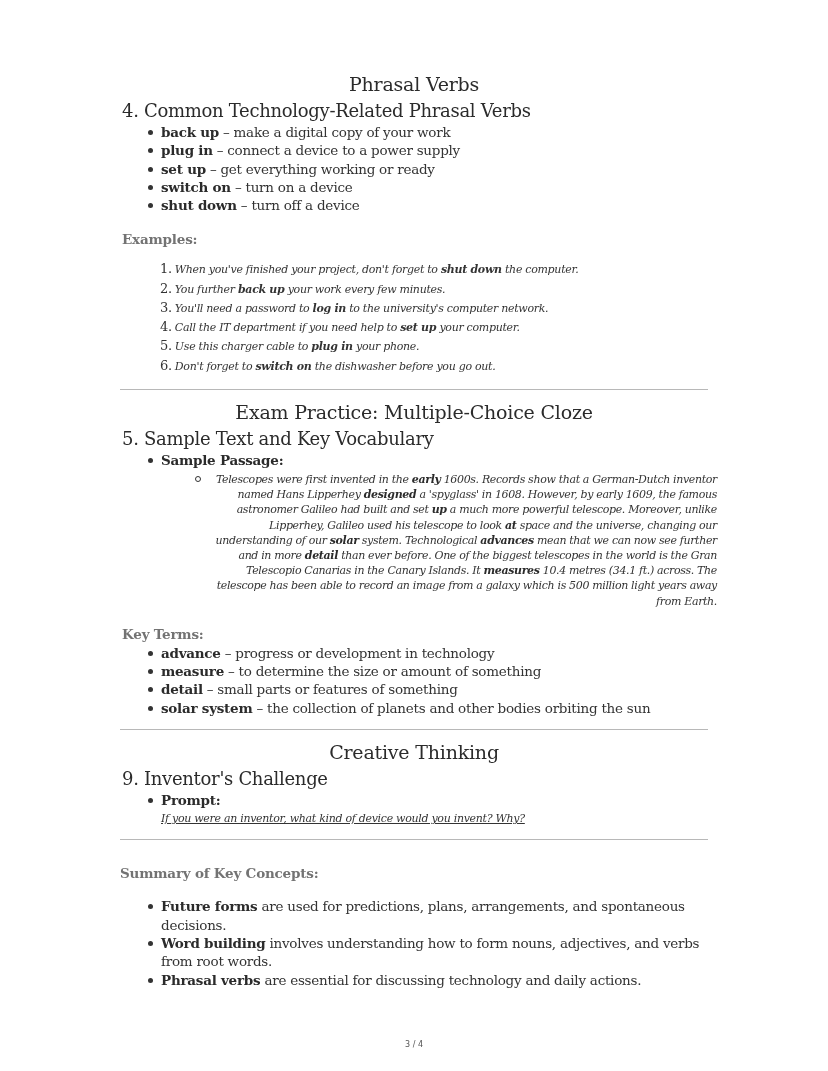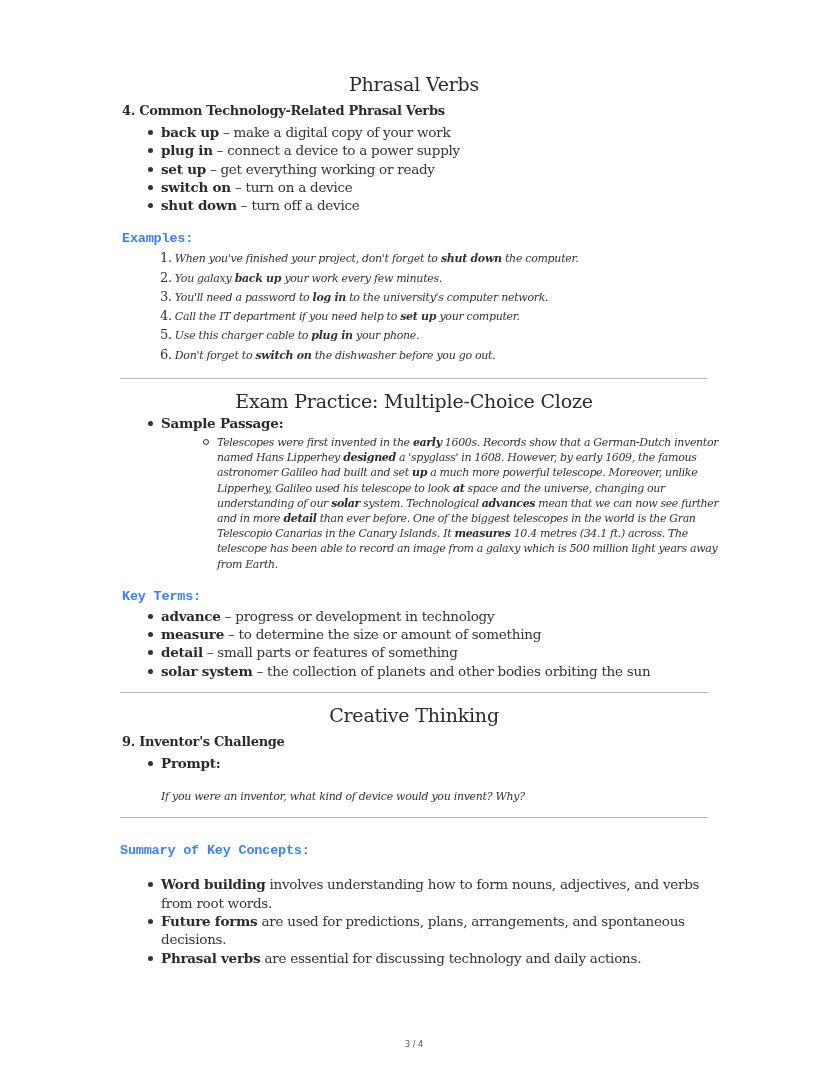--- a/index.html
+++ b/index.html
@@ -24,35 +24,34 @@
     .h1 {
       text-align: center;
       font-size: 19px;
       font-weight: normal;
       color: #2b2b2b;
       margin: 0;
       line-height: 24px;
       letter-spacing: -0.2px;
     }
     .h2 {
-      font-size: 13px;
-      font-weight: bold;
+      font-size: 18px;
+      font-weight: normal;
       color: #2b2b2b;
       margin: 4px 0 0 2px;
       line-height: 22px;
       letter-spacing: -0.3px;
     }
     .h4 {
       font-size: 13.5px;
       font-weight: bold;
-      color: #3b82f6;
+      color: #737373;
       margin: 0 0 0 2px;
       line-height: 18px;
       letter-spacing: -0.2px;
-      font-family: Liberation Mono, monospace;
     }
     ul.bul {
       list-style: none;
       margin: 0;
       padding: 0 0 0 41px;
     }
     ul.bul > li {
       position: relative;
       font-size: 13.5px;
       line-height: 18.3px;
@@ -81,22 +80,23 @@
       position: relative;
     }
     ol.ex > li .num {
       font-style: normal;
       font-size: 13px;
       margin-right: 3px;
     }
     ol.ex > li .it { font-style: italic; }
     ul.circ {
       list-style: none;
-      margin: 16px;
+      margin: 8px;
       padding: 0 0 0 40px;
+      text-align: right;
     }
     ul.circ > li {
       position: relative;
       font-size: 11px;
       line-height: 15.2px;
       font-style: italic;
       letter-spacing: -0.35px;
       width: 508px;
     }
     ul.circ > li::before {
@@ -141,32 +141,33 @@
   <h2 class="h2">4. Common Technology-Related Phrasal Verbs</h2>
   <ul class="bul" style="margin-top:1px;">
     <li><b>back up</b><span> – make a digital copy of your work</span></li>
     <li><b>plug in</b><span> – connect a device to a power supply</span></li>
     <li><b>set up</b><span> – get everything working or ready</span></li>
     <li><b>switch on</b><span> – turn on a device</span></li>
     <li><b>shut down</b><span> – turn off a device</span></li>
   </ul>
 
   <div class="h4" style="margin-top:16px;">Examples:</div>
-  <ol class="ex" style="margin-top:1px;">
+  <ol class="ex" style="margin-top:12px;">
     <li><span class="num">1.</span><span class="it">When you've finished your project, don't forget to </span><b class="it">shut down</b><span class="it"> the computer.</span></li>
-    <li><span class="num">2.</span><span class="it">You galaxy </span><b class="it">back up</b><span class="it"> your work every few minutes.</span></li>
+    <li><span class="num">2.</span><span class="it">You further </span><b class="it">back up</b><span class="it"> your work every few minutes.</span></li>
     <li><span class="num">3.</span><span class="it">You'll need a password to </span><b class="it">log in</b><span class="it"> to the university's computer network.</span></li>
     <li><span class="num">4.</span><span class="it">Call the IT department if you need help to </span><b class="it">set up</b><span class="it"> your computer.</span></li>
     <li><span class="num">5.</span><span class="it">Use this charger cable to </span><b class="it">plug in</b><span class="it"> your phone.</span></li>
     <li><span class="num">6.</span><span class="it">Don't forget to </span><b class="it">switch on</b><span class="it"> the dishwasher before you go out.</span></li>
   </ol>
 
   <div class="rule" style="margin-top:13px;"></div>
 
   <h1 class="h1" style="margin-top:10px;">Exam Practice: Multiple-Choice Cloze</h1>
+  <h2 class="h2">5. Sample Text and Key Vocabulary</h2>
   <ul class="bul" style="margin-top:1px;">
     <li>
       <b>Sample Passage:</b>
       <ul class="circ" style="margin-top:3px;">
         <li><span>Telescopes were first invented in the </span><b>early</b><span> 1600s. Records show that a German-Dutch inventor named Hans Lipperhey </span><b>designed</b><span> a 'spyglass' in 1608. However, by early 1609, the famous astronomer Galileo had built and set </span><b>up</b><span> a much more powerful telescope. Moreover, unlike Lipperhey, Galileo used his telescope to look </span><b>at</b><span> space and the universe, changing our understanding of our </span><b>solar</b><span> system. Technological </span><b>advances</b><span> mean that we can now see further and in more </span><b>detail</b><span> than ever before. One of the biggest telescopes in the world is the Gran Telescopio Canarias in the Canary Islands. It </span><b>measures</b><span> 10.4 metres (34.1 ft.) across. The telescope has been able to record an image from a galaxy which is 500 million light years away from Earth.</span></li>
       </ul>
     </li>
   </ul>
 
   <div class="h4" style="margin-top:16px;">Key Terms:</div>
@@ -177,27 +178,27 @@
     <li><b>solar system</b><span> – the collection of planets and other bodies orbiting the sun</span></li>
   </ul>
 
   <div class="rule" style="margin-top:12px;"></div>
 
   <h1 class="h1" style="margin-top:10px;">Creative Thinking</h1>
   <h2 class="h2">9. Inventor's Challenge</h2>
   <ul class="bul" style="margin-top:1px;">
     <li>
       <b>Prompt:</b>
-      <div class="prompt-text" style="margin-top:17px;">If you were an inventor, what kind of device would you invent? Why?</div>
+      <div class="prompt-text" style="margin-top:2px;text-decoration:underline;">If you were an inventor, what kind of device would you invent? Why?</div>
     </li>
   </ul>
 
   <div class="rule" style="margin-top:12px;"></div>
 
   <div class="h4" style="margin-top:24px;margin-left:0;">Summary of Key Concepts:</div>
   <ul class="bul summary" style="margin-top:15px;">
+    <li><b>Future forms</b><span> are used for predictions, plans, arrangements, and spontaneous decisions.</span></li>
     <li><b>Word building</b><span> involves understanding how to form nouns, adjectives, and verbs from root words.</span></li>
-    <li><b>Future forms</b><span> are used for predictions, plans, arrangements, and spontaneous decisions.</span></li>
     <li><b>Phrasal verbs</b><span> are essential for discussing technology and daily actions.</span></li>
   </ul>
 </div>
 
 <div class="footer">3 / 4</div>
 
 </body></html>

